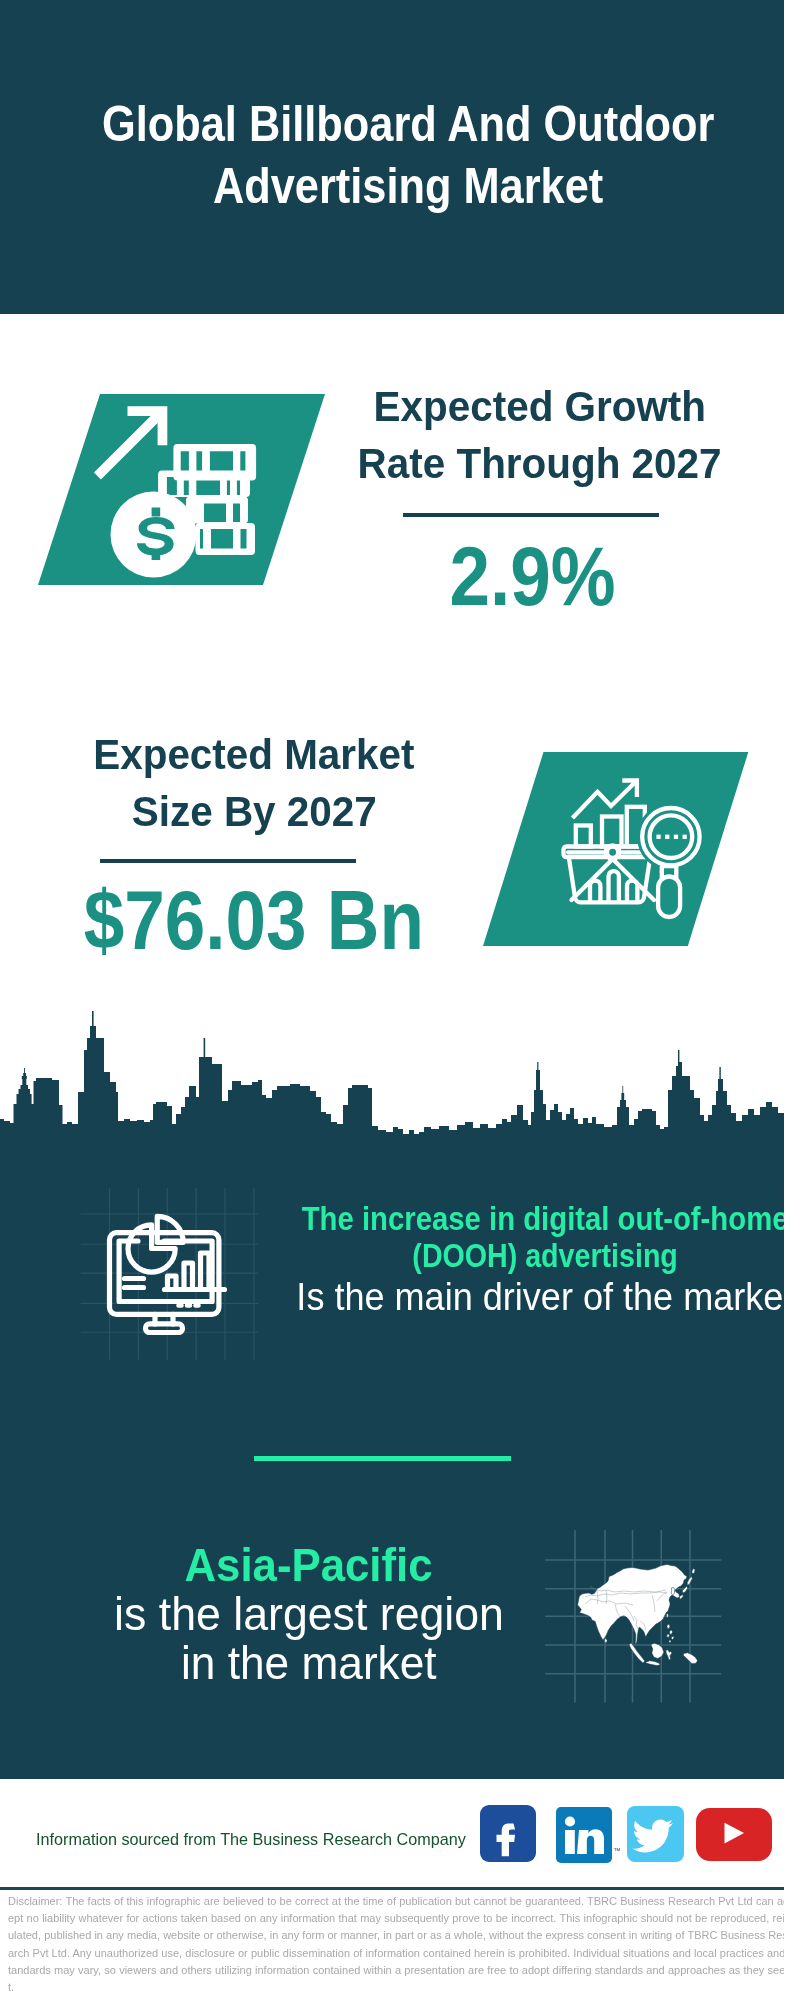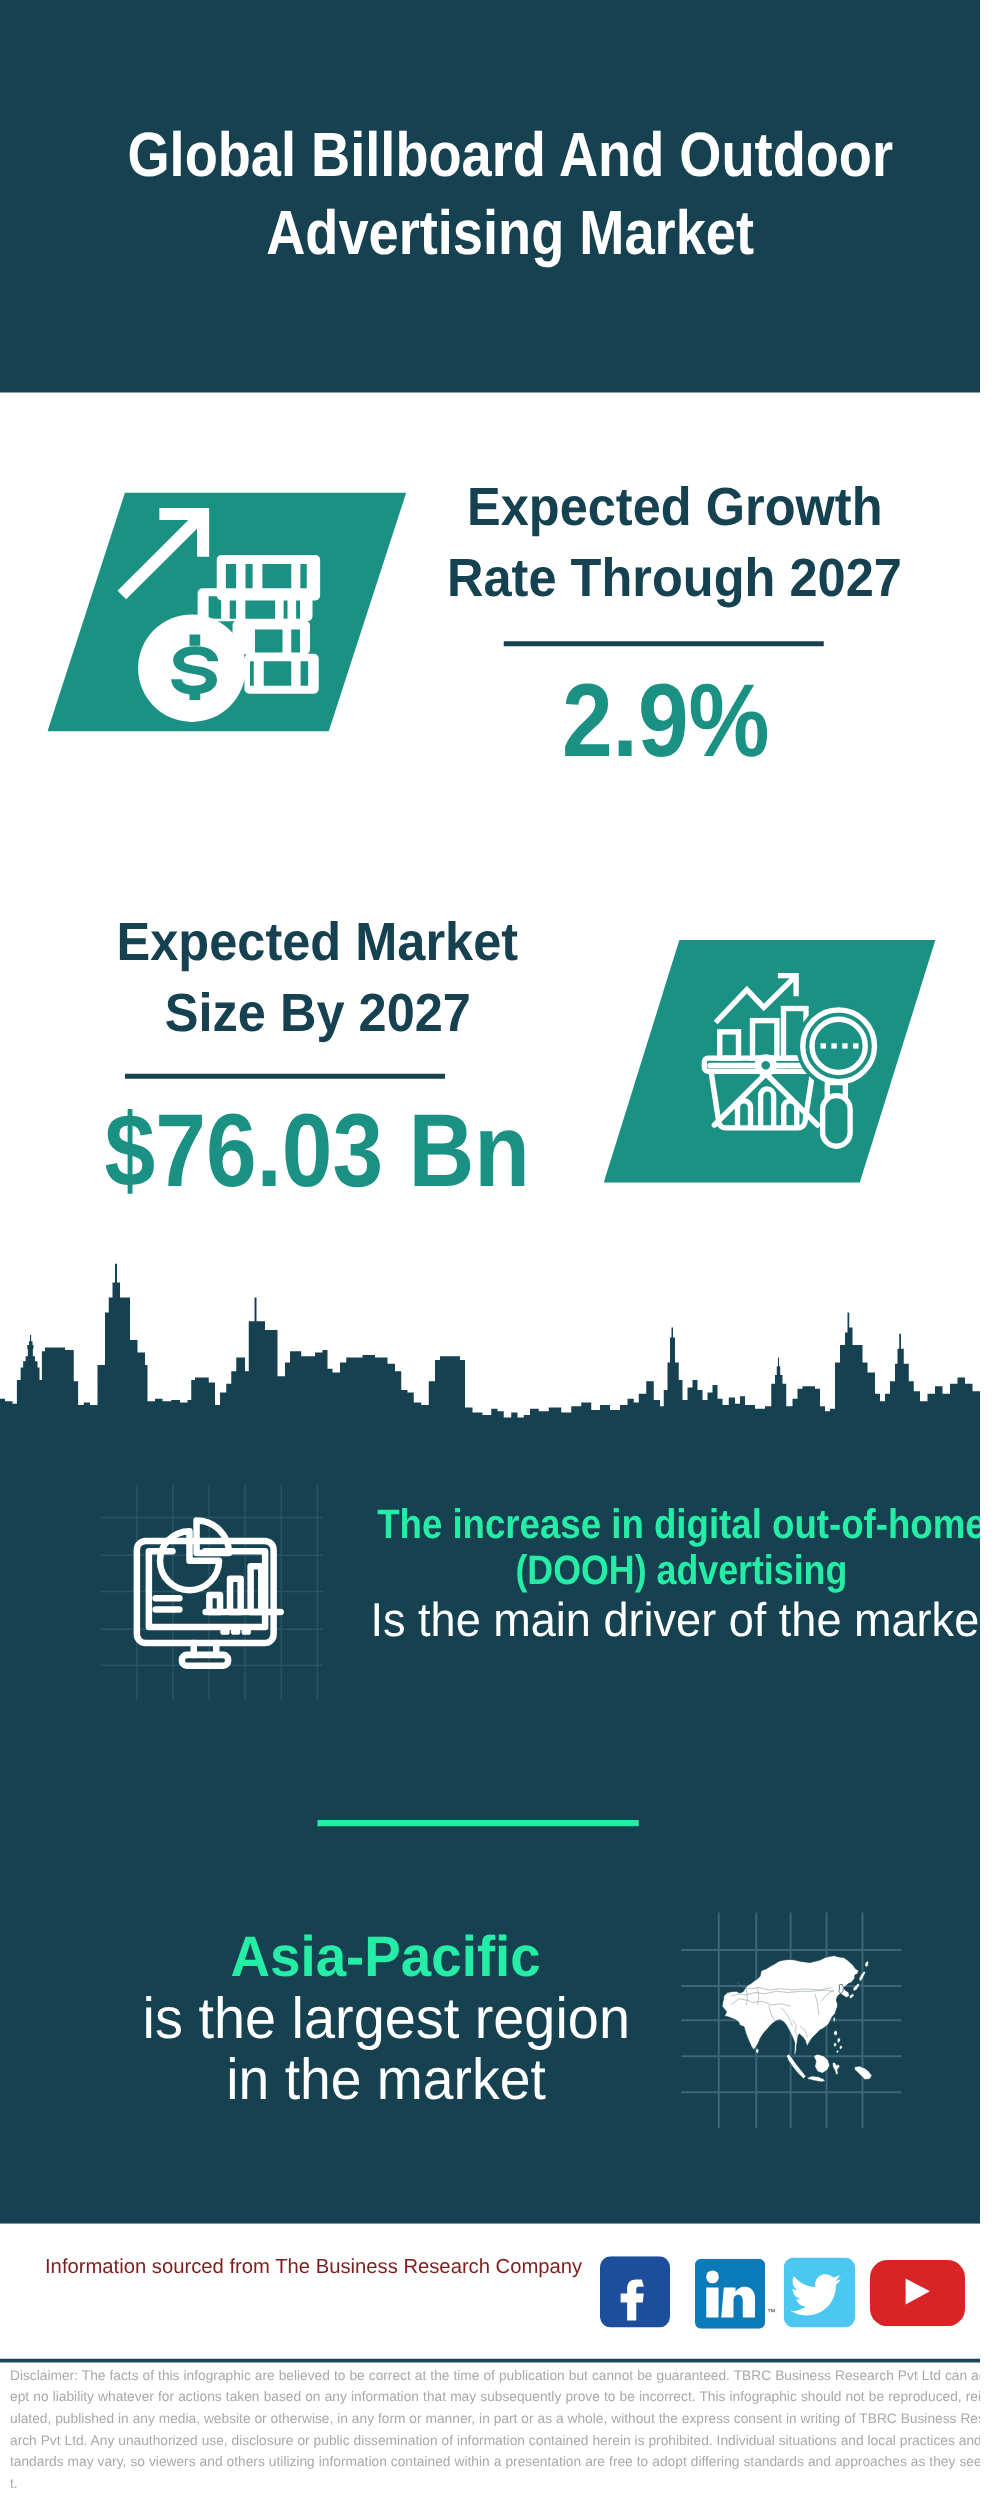--- a/index.html
+++ b/index.html
@@ -48,21 +48,21 @@
   .region-text{position:absolute;left:-91px;top:1541px;width:800px;text-align:center;white-space:nowrap;}
   .region-hl{color:#25eda5;font-size:45.7px;font-weight:bold;line-height:49px;}
   .region-sub{color:#ffffff;font-size:46.3px;font-weight:normal;line-height:49px;}
   .rx{display:inline-block;transform:scaleX(.958);transform-origin:center;}
   .rw{display:inline-block;transform:scaleX(.965);transform-origin:center;}
   .rw2{display:inline-block;transform:scaleX(.955);transform-origin:center;}
   .region-icon{position:absolute;left:540px;top:1500px;width:200px;height:210px;}
 
   
   .footer{position:absolute;left:0;top:1779px;width:800px;height:221px;background:#fff;}
-  .src{position:absolute;left:36px;top:24px;color:#7f1d1d;font-size:16.2px;line-height:21px;white-space:nowrap;}
+  .src{position:absolute;left:36px;top:50px;color:#14532d;font-size:16.2px;line-height:21px;white-space:nowrap;}
   .social{position:absolute;left:480px;top:26px;}
   .sicon{position:absolute;display:block;line-height:0;}
   .fb{left:0px;top:0px;}
   .li{left:75.5px;top:1.7px;}
   .tw{left:147.4px;top:0.8px;}
   .yt{left:215.8px;top:2.8px;}
   .tm{position:absolute;left:58px;top:40px;font-size:7px;color:#444;line-height:7px;}
   .divider{position:absolute;left:0;top:108px;width:800px;height:3px;background:#1c4759;}
   .disclaimer{position:absolute;left:8px;top:114px;width:786px;color:#a9a9a9;font-size:11px;line-height:17.2px;text-align:justify;word-break:break-all;}
 </style>

